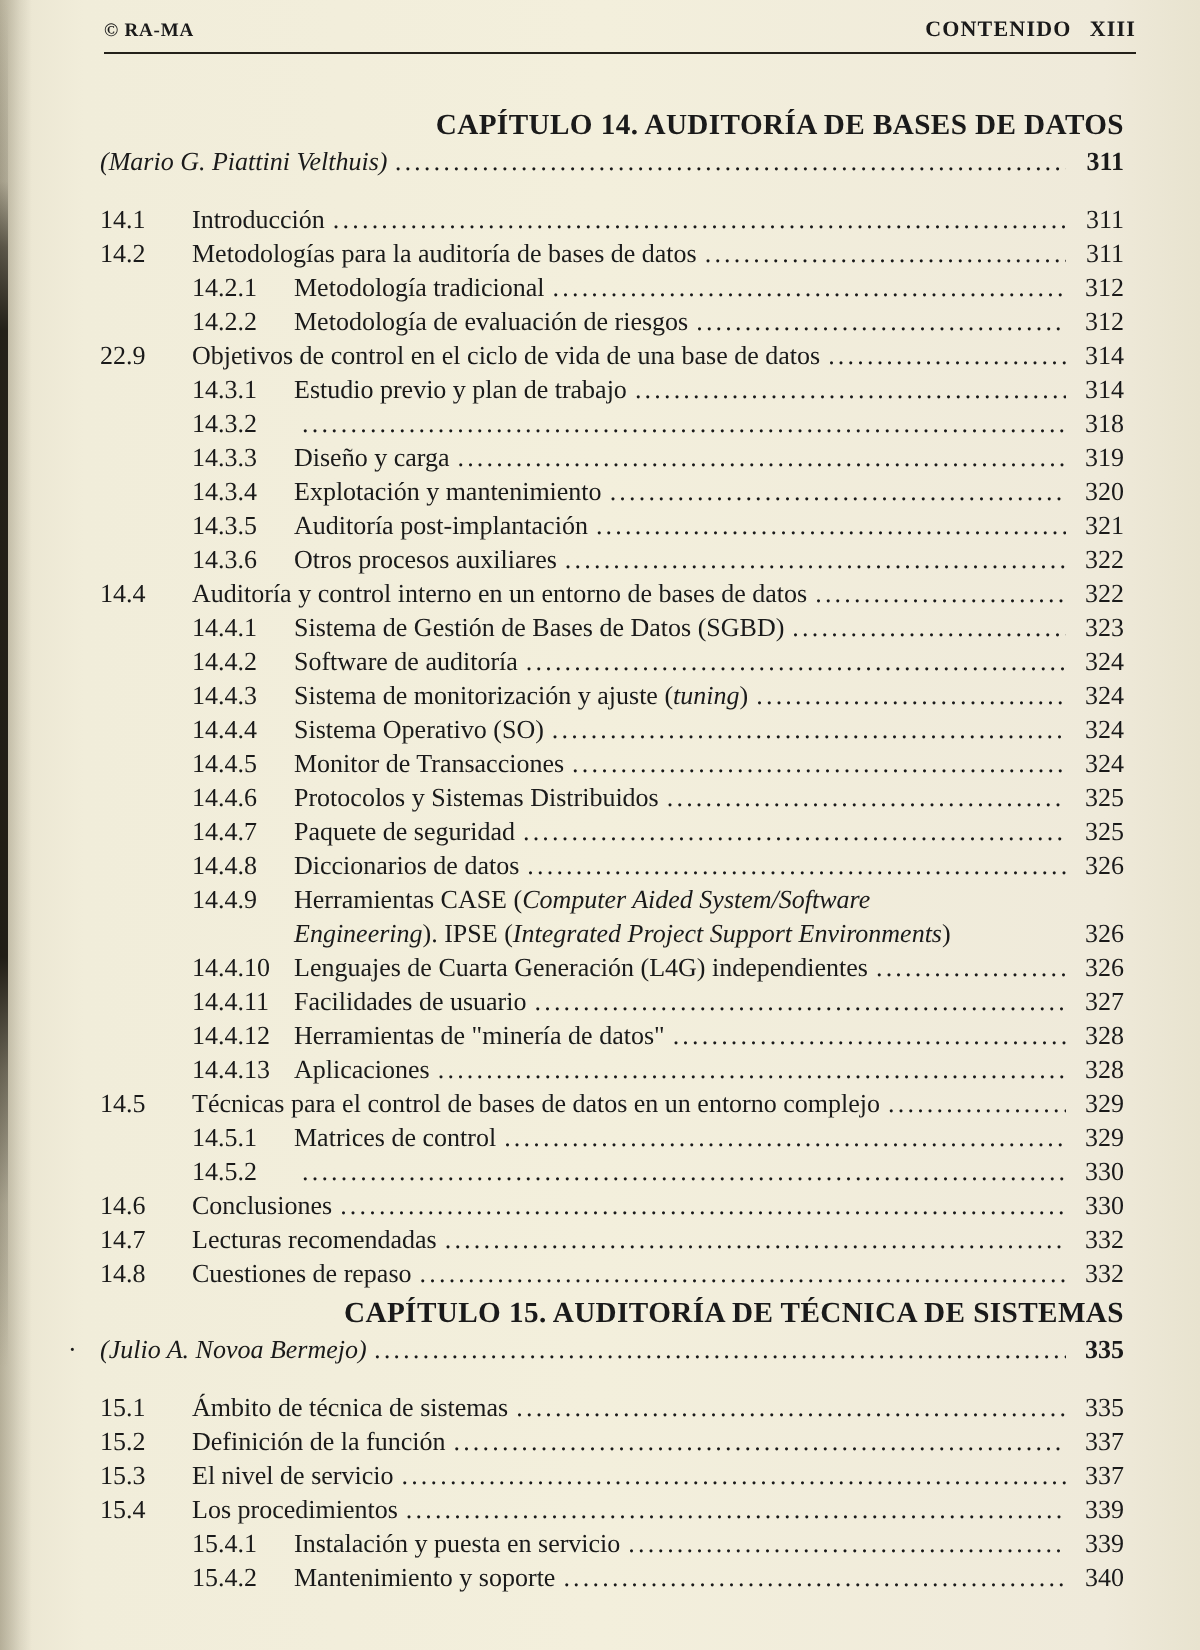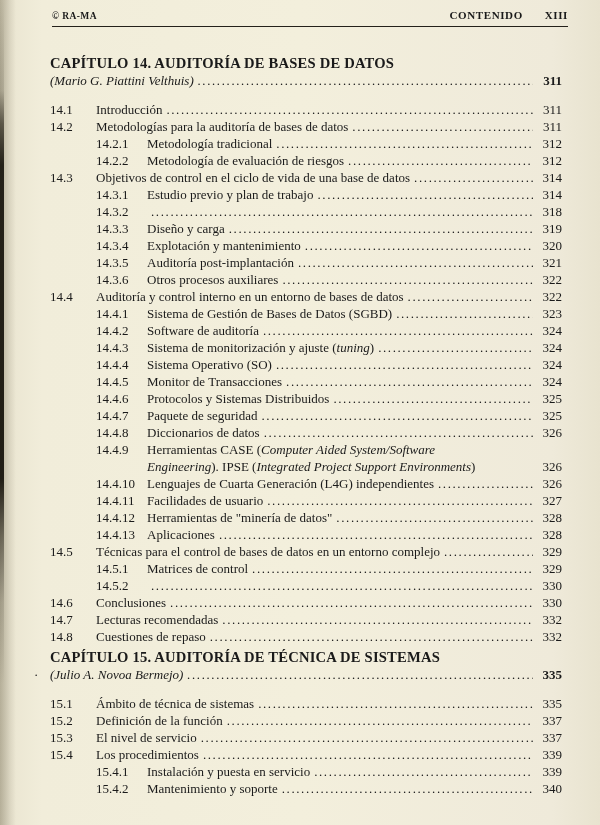--- a/index.html
+++ b/index.html
@@ -26,28 +26,28 @@
       rgba(20,17,10,.92) 58%, rgba(26,22,13,.5) 65%,
       rgba(30,26,16,.14) 73%, rgba(30,26,16,0) 83%);
   }
   .hdr {
     position: absolute; left: 52px; right: 32px; top: 9px;
     display: flex; justify-content: space-between; align-items: flex-end;
     border-bottom: 1.5px solid #24211a; padding-bottom: 5px;
     font-weight: bold; font-size: 9.5px; letter-spacing: .4px;
   }
   .hdr-right { font-size: 11px; letter-spacing: .6px; }
-  .hdr-right .roman { margin-left: 22px; }
+  .hdr-right .roman { margin-left: 9px; }
   .toc {
     position: absolute; left: 50px; right: 38px; top: 46px;
     font-size: 13px; line-height: 17px;
   }
   .chapter-title {
     font-weight: bold; font-size: 14.6px; line-height: 18px;
-    margin-top: 8px; letter-spacing: .2px; white-space: nowrap;
+    margin-top: 8px; letter-spacing: .2px; white-space: nowrap; text-align: right;
   }
   .chapter-title.later { margin-top: 3px; }
   .row { display: flex; align-items: baseline; position: relative; }
   .row .num { flex: none; white-space: nowrap; }
   .lvl1 .num { width: 46px; }
   .lvl2 { padding-left: 46px; }
   .lvl2 .num { width: 51px; }
   .title { flex: none; white-space: nowrap; }
   .leader {
     flex: 1 1 auto; overflow: hidden; white-space: nowrap;
@@ -97,21 +97,21 @@
         <span class="leader">..........................................................................................................................................................................</span>
         <span class="pg">312</span>
       </div>
       <div class="row lvl2">
         <span class="num">14.2.2</span>
         <span class="title">Metodología de evaluación de riesgos</span>
         <span class="leader">..........................................................................................................................................................................</span>
         <span class="pg">312</span>
       </div>
       <div class="row lvl1">
-        <span class="num">14.3</span>
+        <span class="num">22.9</span>
         <span class="title">Objetivos de control en el ciclo de vida de una base de datos</span>
         <span class="leader">..........................................................................................................................................................................</span>
         <span class="pg">314</span>
       </div>
       <div class="row lvl2">
         <span class="num">14.3.1</span>
         <span class="title">Estudio previo y plan de trabajo</span>
         <span class="leader">..........................................................................................................................................................................</span>
         <span class="pg">314</span>
       </div>

